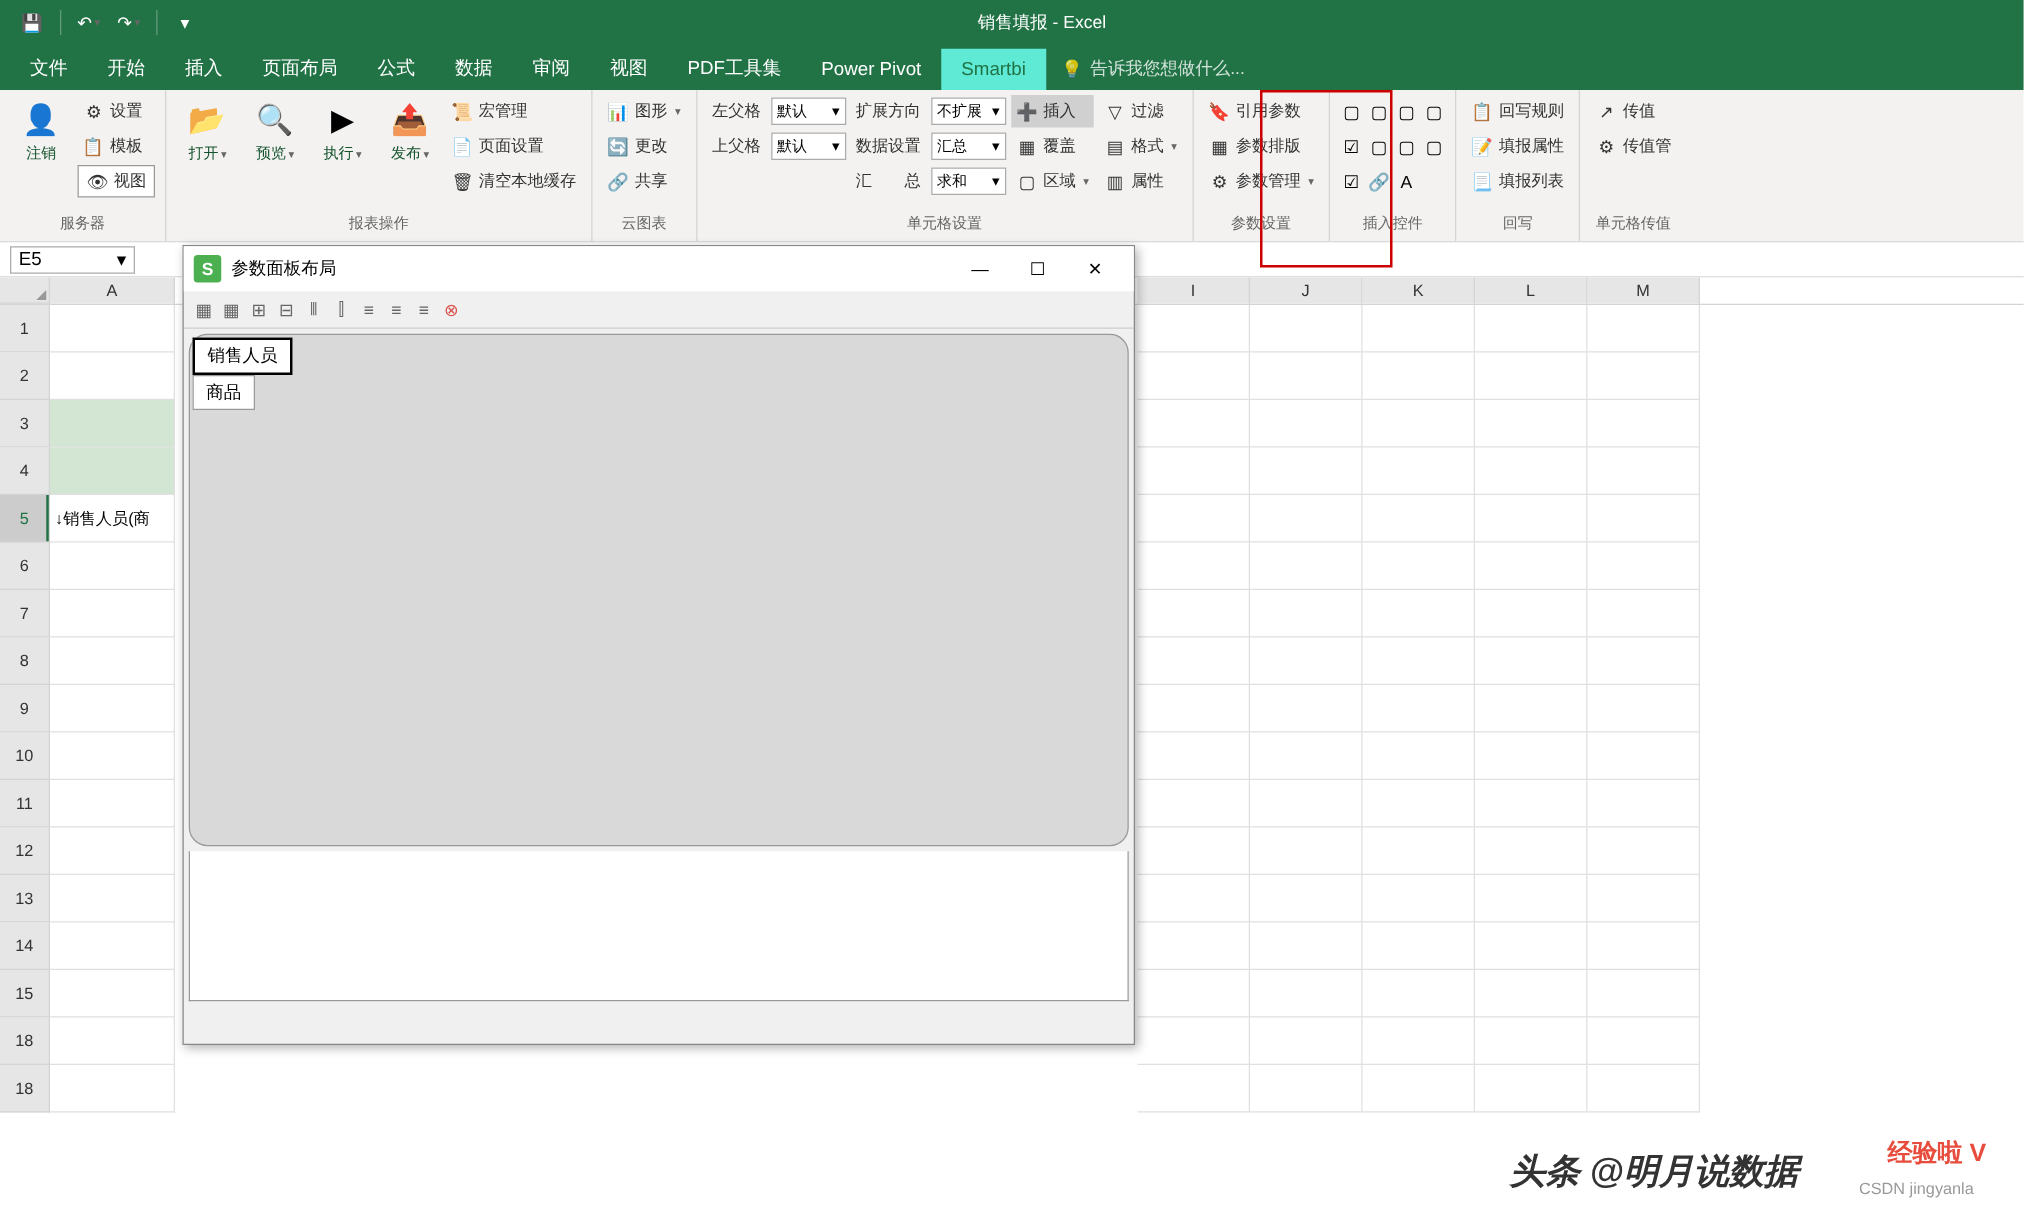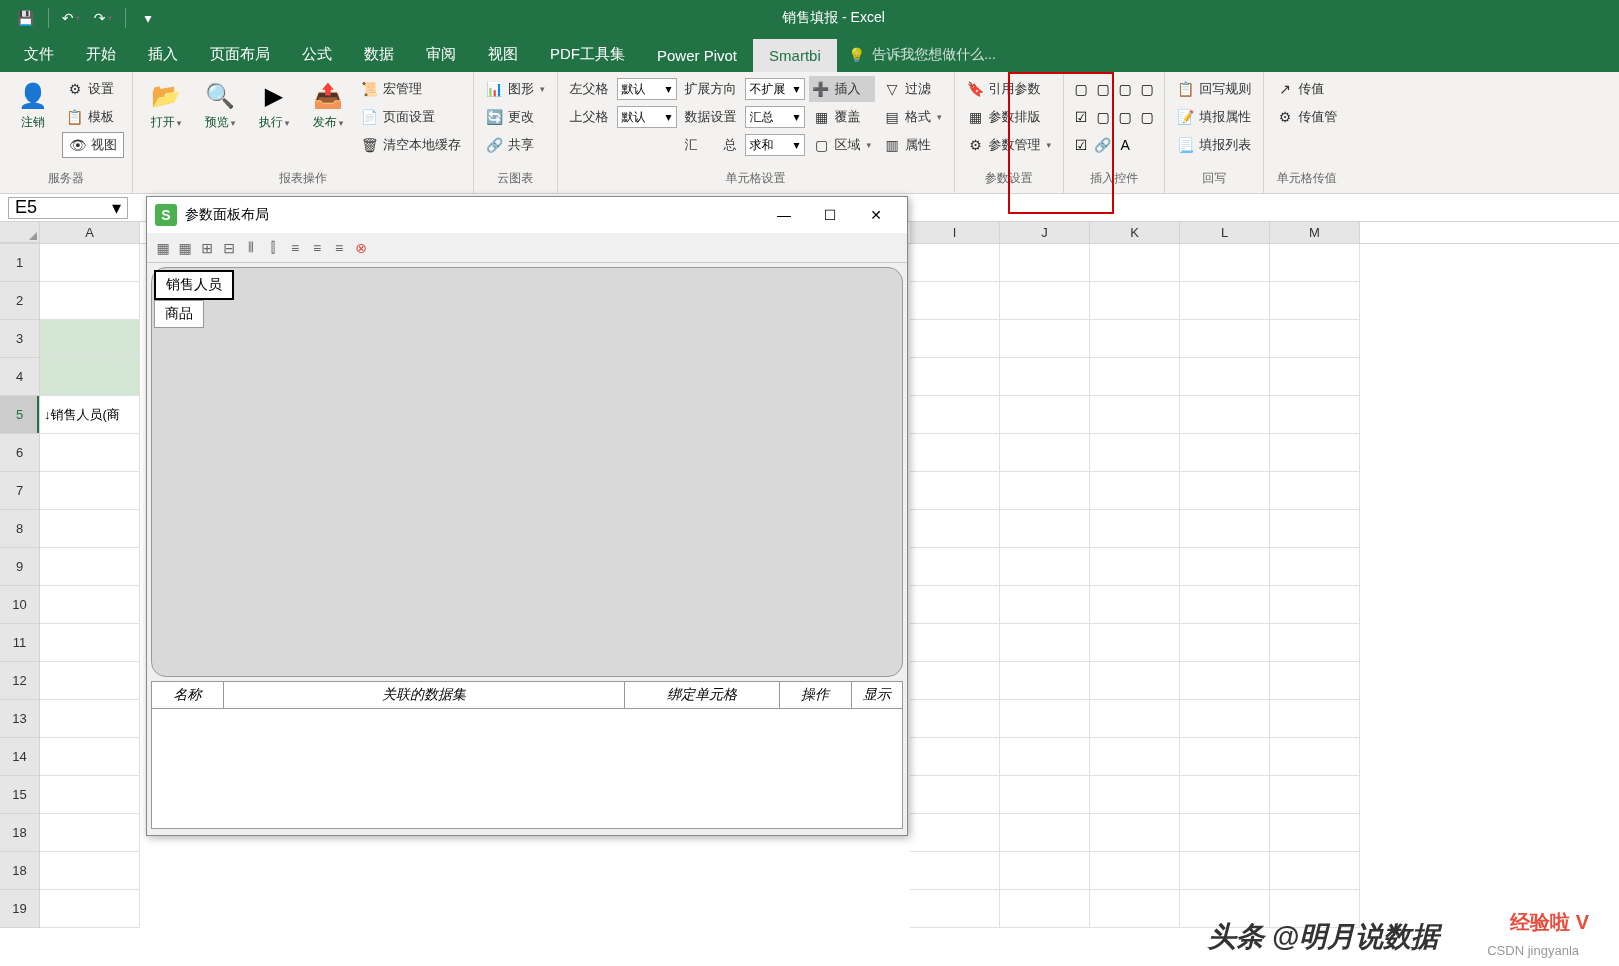--- a/index.html
+++ b/index.html
@@ -8,21 +8,21 @@
 
 .titlebar { background: #217346; height: 36px; display: flex; align-items: center; color: #fff; position: relative; }
 .qat { display: flex; align-items: center; gap: 4px; padding-left: 12px; }
 .qat-btn { width: 28px; height: 28px; display: flex; align-items: center; justify-content: center; color: #fff; font-size: 14px; }
 .qat-sep { width: 1px; height: 20px; background: rgba(255,255,255,0.3); margin: 0 4px; }
 .app-title { position: absolute; left: 50%; transform: translateX(-50%); font-size: 14px; color: #fff; margin-left: 24px; }
 
 
 .ribbon-tabs { background: #217346; height: 36px; display: flex; align-items: flex-end; padding-left: 8px; }
 .tab { padding: 8px 16px; color: #fff; font-size: 15px; cursor: pointer; }
-.tab.active { background: #e5e5e5; color: #217346; }
+.tab.active { background: #5eead4; color: #217346; }
 .tell-me { padding: 8px 12px; color: rgba(255,255,255,0.8); font-size: 14px; display: flex; align-items: center; gap: 6px; }
 
 
 .ribbon { background: #f3f2f1; height: 122px; display: flex; border-bottom: 1px solid #d4d4d4; }
 .group { border-right: 1px solid #d4d4d4; padding: 4px 8px; display: flex; flex-direction: column; position: relative; }
 .group-content { flex: 1; display: flex; align-items: flex-start; gap: 4px; }
 .group-label { text-align: center; font-size: 12px; color: #666; padding: 2px 0; }
 
 .big-btn { display: flex; flex-direction: column; align-items: center; justify-content: center; padding: 4px 8px; gap: 2px; min-width: 50px; }
 .big-btn-icon { width: 32px; height: 32px; display: flex; align-items: center; justify-content: center; font-size: 24px; }
@@ -34,21 +34,21 @@
 .small-btn.boxed { background: #fff; border: 1px solid #999; padding: 2px 6px; }
 .ribbon-select { background: #fff; border: 1px solid #ababab; height: 22px; font-size: 12px; padding: 0 4px; min-width: 60px; display: flex; align-items: center; justify-content: space-between; gap: 4px; }
 .ribbon-row { display: flex; align-items: center; gap: 4px; height: 26px; }
 .dropdown-arrow::after { content: "▾"; font-size: 9px; margin-left: 2px; color: #666; }
 
 
 .highlight-box { position: absolute; border: 2px solid #c00; pointer-events: none; }
 
 
 .formula-bar { height: 28px; display: flex; align-items: center; border-bottom: 1px solid #d4d4d4; background: #fff; }
-.name-box { width: 120px; border: 1px solid #ababab; height: 22px; margin: 0 8px; padding: 0 6px; font-size: 18px; display: flex; align-items: center; justify-content: space-between; }
+.name-box { width: 100px; border: 1px solid #ababab; height: 22px; margin: 0 8px; padding: 0 6px; font-size: 15px; display: flex; align-items: center; justify-content: space-between; }
 
 
 .grid-container { position: relative; background: #fff; }
 .col-headers { display: flex; height: 22px; border-bottom: 1px solid #d4d4d4; }
 .select-all { width: 40px; background: #e6e6e6; border-right: 1px solid #d4d4d4; border-bottom: 1px solid #d4d4d4; position: relative; }
 .select-all::after { content: ""; position: absolute; right: 2px; bottom: 2px; border-left: 8px solid transparent; border-bottom: 8px solid #999; }
 .col-head { width: 90px; background: #e6e6e6; border-right: 1px solid #d4d4d4; display: flex; align-items: center; justify-content: center; font-size: 13px; color: #333; }
 .grid-rows { display: flex; flex-direction: column; }
 .grid-row { display: flex; height: 38px; }
 .row-head { width: 40px; background: #e6e6e6; border-right: 1px solid #d4d4d4; border-bottom: 1px solid #d4d4d4; display: flex; align-items: center; justify-content: center; font-size: 13px; color: #333; }
@@ -532,30 +532,20 @@
     <div class="grid-row">
         <div class="row-head">18</div>
         <div class="cell" style="width:100px;"></div>
         <div style="width:770px;"></div>
         <div class="cell"></div>
         <div class="cell"></div>
         <div class="cell"></div>
         <div class="cell"></div>
         <div class="cell"></div>
       </div>
-    <div class="grid-row">
-        <div class="row-head">19</div>
-        <div class="cell" style="width:100px;"></div>
-        <div style="width:770px;"></div>
-        <div class="cell"></div>
-        <div class="cell"></div>
-        <div class="cell"></div>
-        <div class="cell"></div>
-        <div class="cell"></div>
-      </div>
   </div>
 </div>
 
 <div class="dialog" style="left:146px; top:196px; width:762px; height:640px;">
   <div class="dialog-titlebar">
     <div class="dialog-logo">S</div>
     <div class="dialog-title">参数面板布局</div>
     <div class="dialog-winbtn">—</div>
     <div class="dialog-winbtn">☐</div>
     <div class="dialog-winbtn">✕</div>
@@ -570,30 +560,19 @@
     <div class="dialog-tb-btn">≡</div>
     <div class="dialog-tb-btn">≡</div>
     <div class="dialog-tb-btn">≡</div>
     <div class="dialog-tb-btn" style="color:#d9534f;">⊗</div>
   </div>
   <div class="dialog-body" style="height:410px;border-radius:15px;">
     <div class="param-item selected" style="left:2px; top:2px;">销售人员</div>
     <div class="param-item" style="left:2px; top:32px;">商品</div>
   </div>
   <div class="dialog-bottom">
-    <table class="dialog-table">
-      <tbody>
-          <tr>
-        <th style="width:70px;">名称</th>
-        <th style="width:390px;">关联的数据集</th>
-        <th style="width:150px;">绑定单元格</th>
-        <th style="width:70px;">操作</th>
-        <th style="width:50px;">显示</th>
-      </tr>
-    </tbody>
-      </table>
     <div style="height:120px; background:#fff; border:1px solid #999; border-top:none;"></div>
   </div>
 </div>
 
 <div class="watermark1">头条 @明月说数据</div>
 <div class="watermark3">经验啦 V</div>
 <div class="watermark2">CSDN jingyanla</div>
 
 </body></html>

